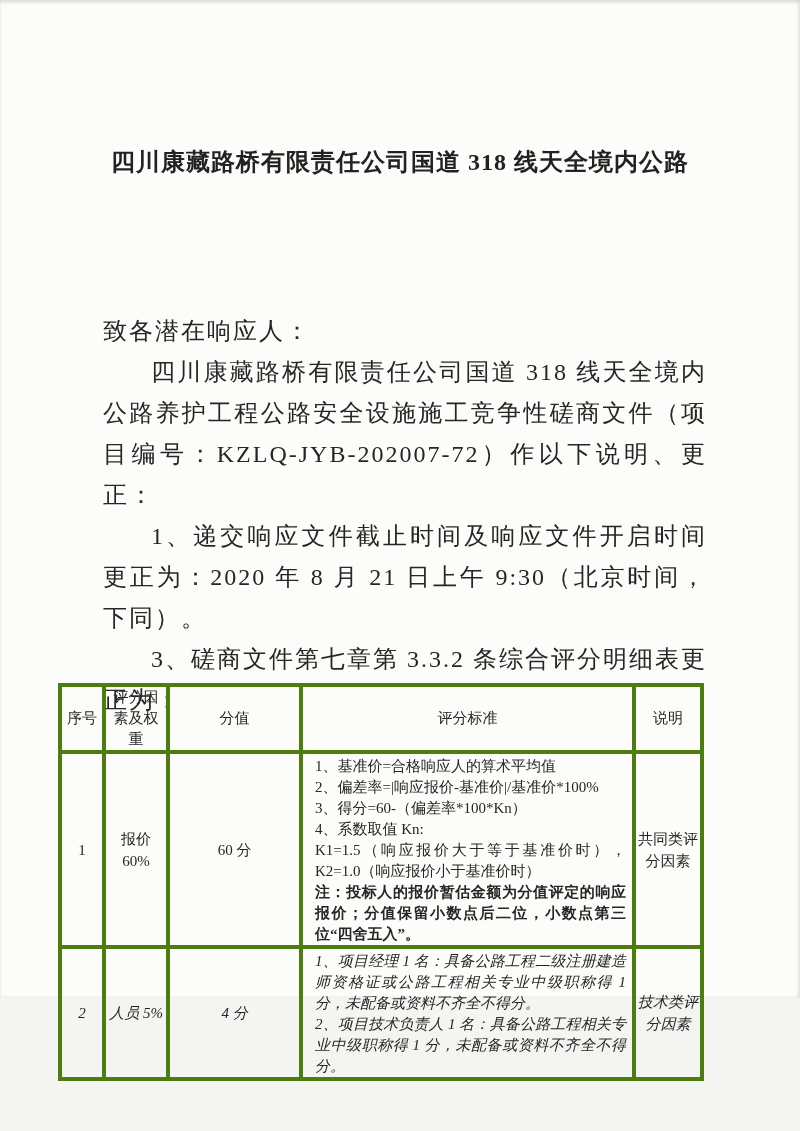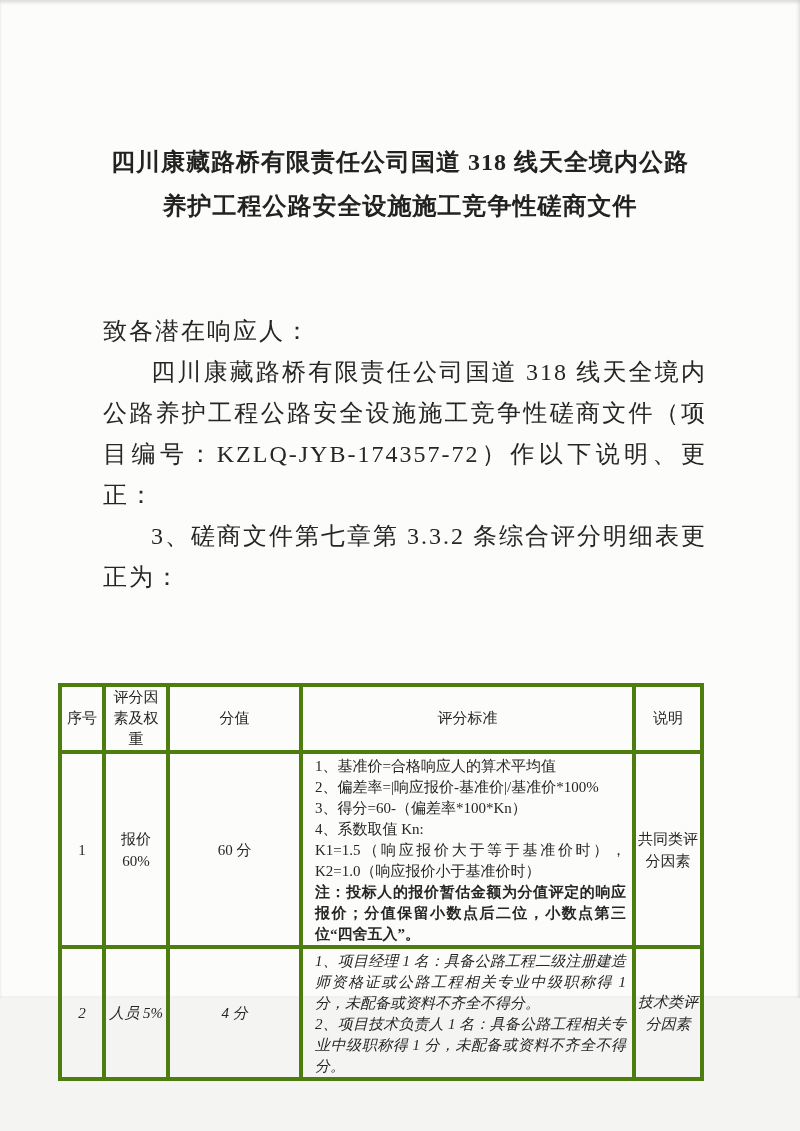--- a/index.html
+++ b/index.html
@@ -54,26 +54,26 @@
   .r2 td { height:107px;font-style:italic; }
   .bold { font-weight:bold; }
 </style>
 </head>
 <body>
 
 <div class="page">
 
   <div class="title-block">
     <div>四川康藏路桥有限责任公司国道 318 线天全境内公路</div>
-    <div>养护工程公路安全设施施工竞争性磋商文件</div>
   </div>
 
   <div class="content">
     <p>致各潜在响应人：</p>
-    <p class="indent">四川康藏路桥有限责任公司国道 318 线天全境内公路养护工程公路安全设施施工竞争性磋商文件（项目编号：KZLQ-JYB-174357-72）作以下说明、更正：</p>
+    <p class="indent">四川康藏路桥有限责任公司国道 318 线天全境内公路养护工程公路安全设施施工竞争性磋商文件（项目编号：KZLQ-JYB-202007-72）作以下说明、更正：</p>
+    <p class="indent">1、递交响应文件截止时间及响应文件开启时间更正为：2020 年 8 月 21 日上午 9:30（北京时间，下同）。</p>
     <p class="indent">3、磋商文件第七章第 3.3.2 条综合评分明细表更正为：</p>
   </div>
 
   <table class="score-table">
     <colgroup>
       <col class="c-no">
         <col class="c-factor">
         <col class="c-score">
         <col class="c-criteria">
         <col class="c-note">

